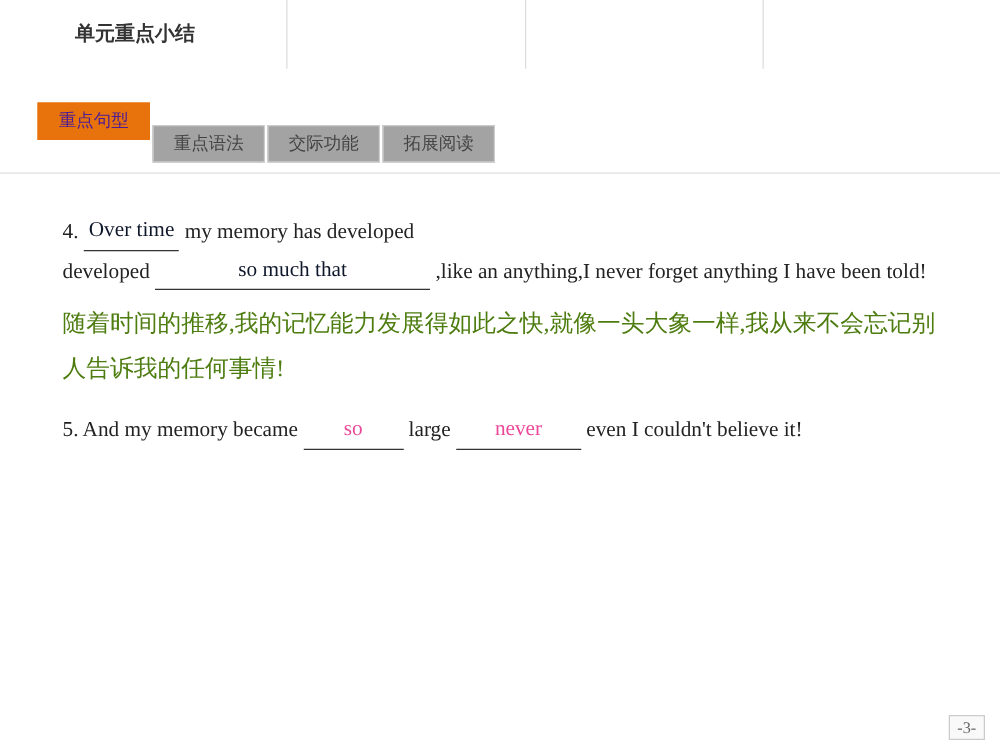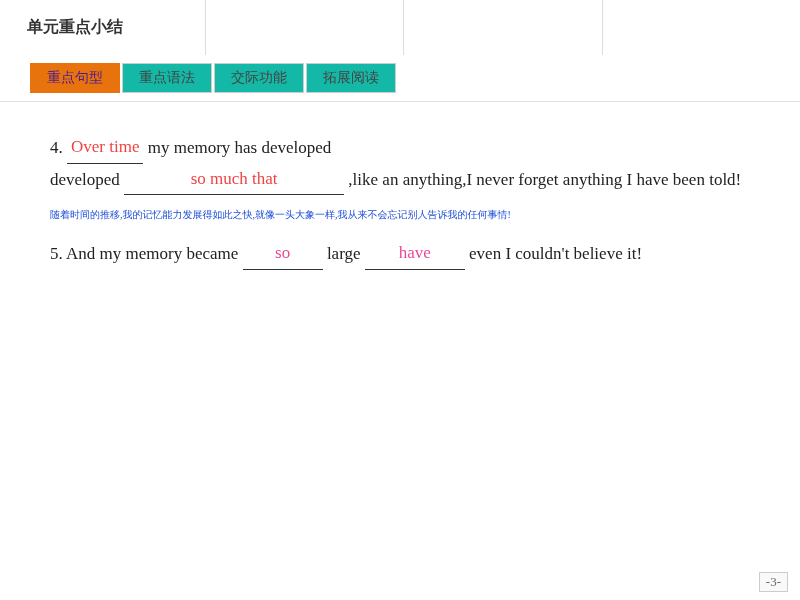--- a/index.html
+++ b/index.html
@@ -33,23 +33,24 @@
       border: 1px solid transparent;
       color: #333;
       background: #fff;
     }
     .tab.active {
       background: #e8720c;
       color: #4c1d95;
       border-color: #e8720c;
     }
     .tab:not(.active) {
-      background: #14b8a6;
+      background: #a3a3a3;
       border-color: #ccc;
       color: #444;
+      margin-top: 37px;
     }
 
     
     .content {
       padding: 30px 50px 20px 50px;
       font-size: 17px;
       line-height: 1.8;
       color: #222;
     }
 
@@ -60,33 +61,33 @@
     .blank {
       display: inline-block;
       border-bottom: 1.5px solid #333;
       min-width: 60px;
       vertical-align: bottom;
       text-align: center;
       position: relative;
     }
 
     .blank-answer {
-      color: #ef4444;
+      color: #0f172a;
       font-style: normal;
       padding: 0 4px;
     }
 
     .blank-red {
       color: #ec4899;
       font-style: normal;
     }
 
     .chinese-text {
-      font-size: 10px;
-      color: #1d4ed8;
+      font-size: 19px;
+      color: #4d7c0f;
       line-height: 1.9;
       margin-top: 4px;
     }
 
     
     .page-num {
       position: absolute;
       bottom: 8px;
       right: 12px;
       font-size: 13px;
@@ -103,21 +104,21 @@
       height: 55px;
     }
     .header-cell {
       flex: 1;
       display: flex;
       align-items: center;
       border-right: 1px solid #ddd;
       padding-left: 20px;
     }
     .header-cell:first-child {
-      padding-left: 27px;
+      padding-left: 60px;
     }
     .header-cell:last-child {
       border-right: none;
     }
   </style>
 </head>
 <body>
 
 <div class="header-cols">
   <div class="header-cell">
@@ -153,20 +154,20 @@
   <div class="chinese-text">随着时间的推移,我的记忆能力发展得如此之快,就像一头大象一样,我从来不会忘记别人告诉我的任何事情!</div>
 
   <div class="sentence-block" style="margin-top:14px;">
     <span>5.</span>
     <span>And my memory became</span>
     <span class="blank" style="min-width:80px;">
       <span class="blank-red">so</span>
     </span>
     <span>large</span>
     <span class="blank" style="min-width:100px;">
-      <span class="blank-red">have</span>
+      <span class="blank-red">never</span>
     </span>
     <span>even I couldn't believe it!</span>
   </div>
 
 </div>
 
 <div class="page-num">-3-</div>
 
 </body></html>

